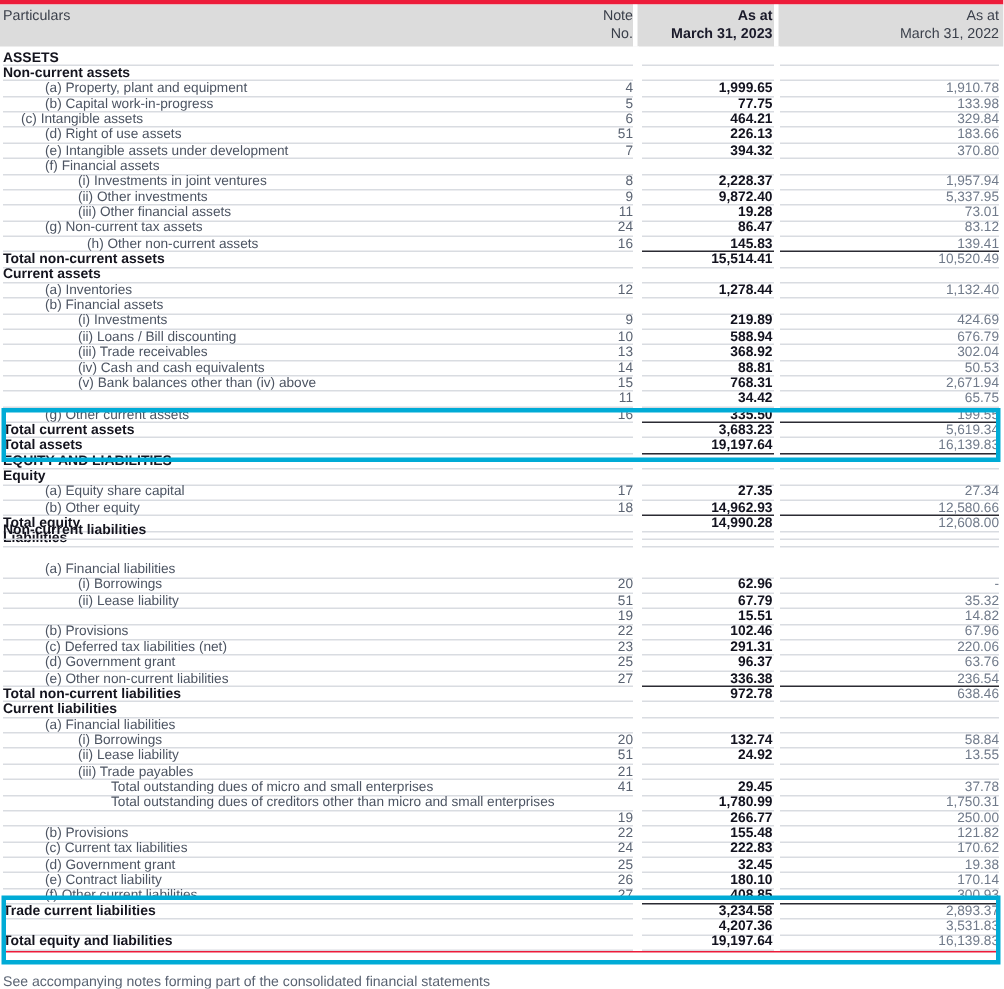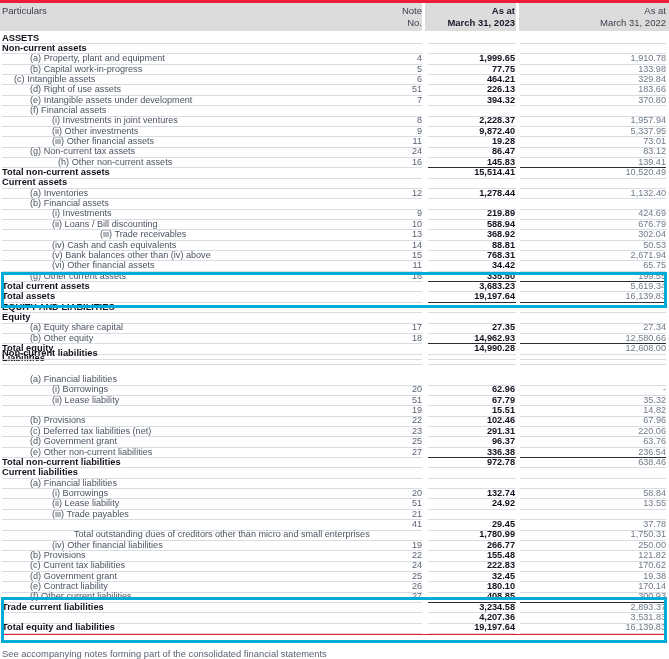--- a/index.html
+++ b/index.html
@@ -312,21 +312,21 @@
         <div class="sep-py"></div>
         <div class="cell-part t-lbl" style="left: 52px; width: 348px;">(ii)   Loans / Bill discounting</div>
         <div class="cell-note t-note">10</div>
         <div class="cell-cy t-cy">588.94</div>
         <div class="cell-py t-py">676.79</div>
       </div>
       <div class="row" style="top: 230.15px;">
         <div class="sep"></div>
         <div class="sep-cy"></div>
         <div class="sep-py"></div>
-        <div class="cell-part t-lbl" style="left: 52px; width: 348px; margin-left: 48px;">(iii)  Trade receivables</div>
+        <div class="cell-part t-lbl" style="left: 52px; width: 348px;">(iii)  Trade receivables</div>
         <div class="cell-note t-note">13</div>
         <div class="cell-cy t-cy">368.92</div>
         <div class="cell-py t-py">302.04</div>
       </div>
       <div class="row" style="top: 240.5px;">
         <div class="sep"></div>
         <div class="sep-cy"></div>
         <div class="sep-py"></div>
         <div class="cell-part t-lbl" style="left: 52px; width: 348px;">(iv)  Cash and cash equivalents</div>
         <div class="cell-note t-note">14</div>
@@ -339,21 +339,20 @@
         <div class="sep-py"></div>
         <div class="cell-part t-lbl" style="left: 52px; width: 348px;">(v)   Bank balances other than (iv) above</div>
         <div class="cell-note t-note">15</div>
         <div class="cell-cy t-cy">768.31</div>
         <div class="cell-py t-py">2,671.94</div>
       </div>
       <div class="row" style="top: 261.2px;">
         <div class="sep"></div>
         <div class="sep-cy"></div>
         <div class="sep-py"></div>
-        <div class="cell-part t-lbl" style="left: 52px; width: 348px;">(vi)  Other financial assets</div>
         <div class="cell-note t-note">11</div>
         <div class="cell-cy t-cy">34.42</div>
         <div class="cell-py t-py">65.75</div>
       </div>
       <div class="row" style="top: 271.55px;">
         <div class="sep"></div>
         <div class="rule-cy-under"></div>
         <div class="rule-py-under"></div>
         <div class="cell-part t-lbl" style="left: 30px; width: 370px;">(g)  Other current assets</div>
         <div class="cell-note t-note">16</div>
@@ -538,37 +537,37 @@
         <div class="sep"></div>
         <div class="sep-cy"></div>
         <div class="sep-py"></div>
         <div class="cell-part t-lbl" style="left: 52px; width: 348px;">(iii)  Trade payables</div>
         <div class="cell-note t-note">21</div>
       </div>
       <div class="row" style="top: 519.95px;">
         <div class="sep"></div>
         <div class="sep-cy"></div>
         <div class="sep-py"></div>
+        <div class="cell-part t-lbl" style="left: 74px; width: 326px;">Total outstanding dues of micro and small enterprises</div>
         <div class="cell-note t-note">41</div>
         <div class="cell-cy t-cy">29.45</div>
         <div class="cell-py t-py">37.78</div>
       </div>
       <div class="row" style="top: 530.3px;">
         <div class="sep"></div>
         <div class="sep-cy"></div>
         <div class="sep-py"></div>
         <div class="cell-part t-lbl" style="left: 74px; width: 326px;">Total outstanding dues of creditors other than micro and small enterprises</div>
         <div class="cell-cy t-cy">1,780.99</div>
         <div class="cell-py t-py">1,750.31</div>
       </div>
       <div class="row" style="top: 540.65px;">
         <div class="sep"></div>
         <div class="sep-cy"></div>
         <div class="sep-py"></div>
-        <div class="cell-part t-lbl" style="left: 52px; width: 348px;">(iv)  Other financial liabilities</div>
         <div class="cell-note t-note">19</div>
         <div class="cell-cy t-cy">266.77</div>
         <div class="cell-py t-py">250.00</div>
       </div>
       <div class="row" style="top: 551px;">
         <div class="sep"></div>
         <div class="sep-cy"></div>
         <div class="sep-py"></div>
         <div class="cell-part t-lbl" style="left: 30px; width: 370px;">(b)  Provisions</div>
         <div class="cell-note t-note">22</div>

